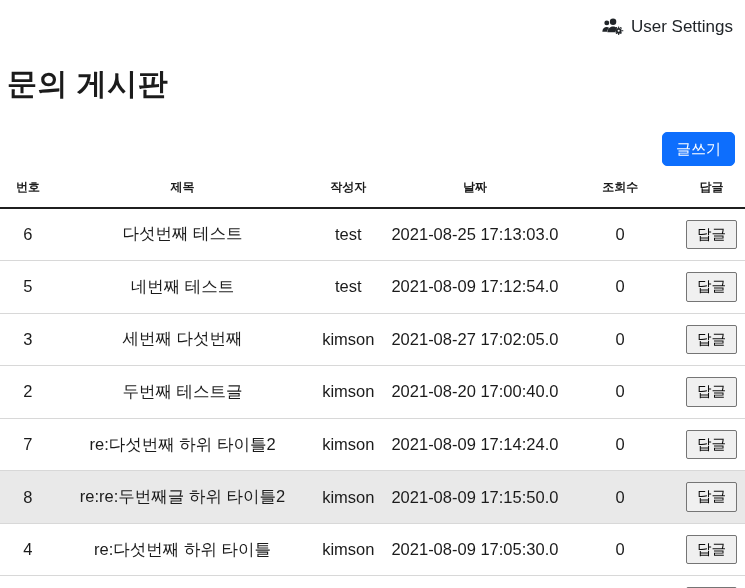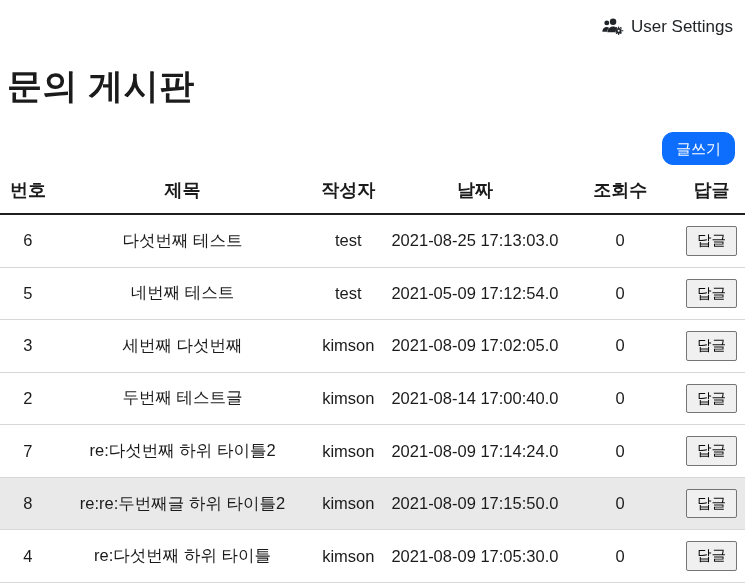--- a/index.html
+++ b/index.html
@@ -23,54 +23,54 @@
     gap: 7px;
     font-size: 17px;
     color: #212529;
     cursor: pointer;
     text-decoration: none;
   }
   .user-settings svg { display: block; }
 
   
   h1.page-title {
-    margin: 31px 0 4px 7px;
-    font-size: 35px;
+    margin: 31px 0 10px 7px;
+    font-size: 30px;
     line-height: 1.1;
     font-weight: 700;
     color: #1b1b1b;
     letter-spacing: 0.5px;
   }
 
   
   .toolbar {
     display: flex;
     justify-content: flex-end;
     padding: 22px 10px 5px 0;
   }
   .write-btn {
     background: #0d6efd;
     color: #ffffff;
     border: 1px solid #0d6efd;
-    border-radius: 11px;
+    border-radius: 5px;
     font-family: inherit;
     font-size: 15px;
     padding: 6px 13px;
     cursor: pointer;
     line-height: 1.3;
   }
 
   
   table.board {
     width: 100%;
     border-collapse: collapse;
     table-layout: fixed;
   }
   .board th {
-    font-size: 18px;
+    font-size: 12px;
     font-weight: 700;
     color: #1b1b1b;
     text-align: center;
     padding: 8px 4px 11px 4px;
     border-bottom: 2px solid #1f1f1f;
     white-space: nowrap;
   }
   .board td {
     font-size: 16.5px;
     color: #1b1b1b;
@@ -163,41 +163,41 @@
     <td>2021-08-25 17:13:03.0</td>
     <td>0</td>
     <td>
       <button class="reply-btn" type="button">답글</button>
     </td>
   </tr>
       <tr>
     <td>5</td>
     <td>네번째 테스트</td>
     <td>test</td>
-    <td>2021-05-09 17:12:54.0</td>
+    <td>2021-08-09 17:12:54.0</td>
     <td>0</td>
     <td>
       <button class="reply-btn" type="button">답글</button>
     </td>
   </tr>
       <tr>
     <td>3</td>
     <td>세번째 다섯번째</td>
     <td>kimson</td>
-    <td>2021-08-09 17:02:05.0</td>
+    <td>2021-08-27 17:02:05.0</td>
     <td>0</td>
     <td>
       <button class="reply-btn" type="button">답글</button>
     </td>
   </tr>
       <tr>
     <td>2</td>
     <td>두번째 테스트글</td>
     <td>kimson</td>
-    <td>2021-08-14 17:00:40.0</td>
+    <td>2021-08-20 17:00:40.0</td>
     <td>0</td>
     <td>
       <button class="reply-btn" type="button">답글</button>
     </td>
   </tr>
       <tr>
     <td>7</td>
     <td>re:다섯번째 하위 타이틀2</td>
     <td>kimson</td>
     <td>2021-08-09 17:14:24.0</td>

